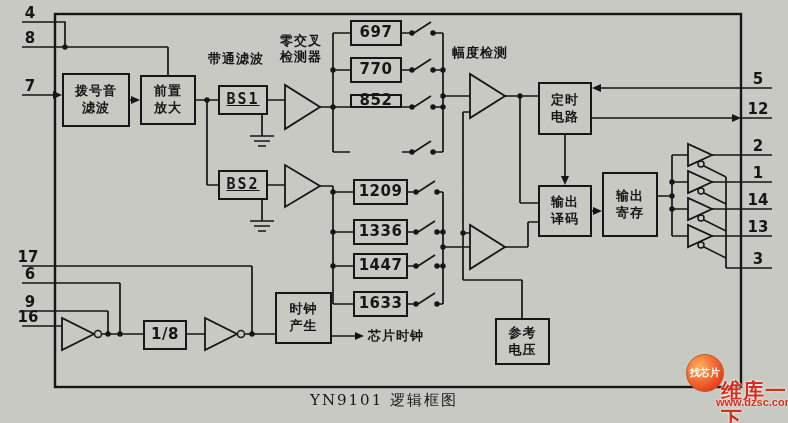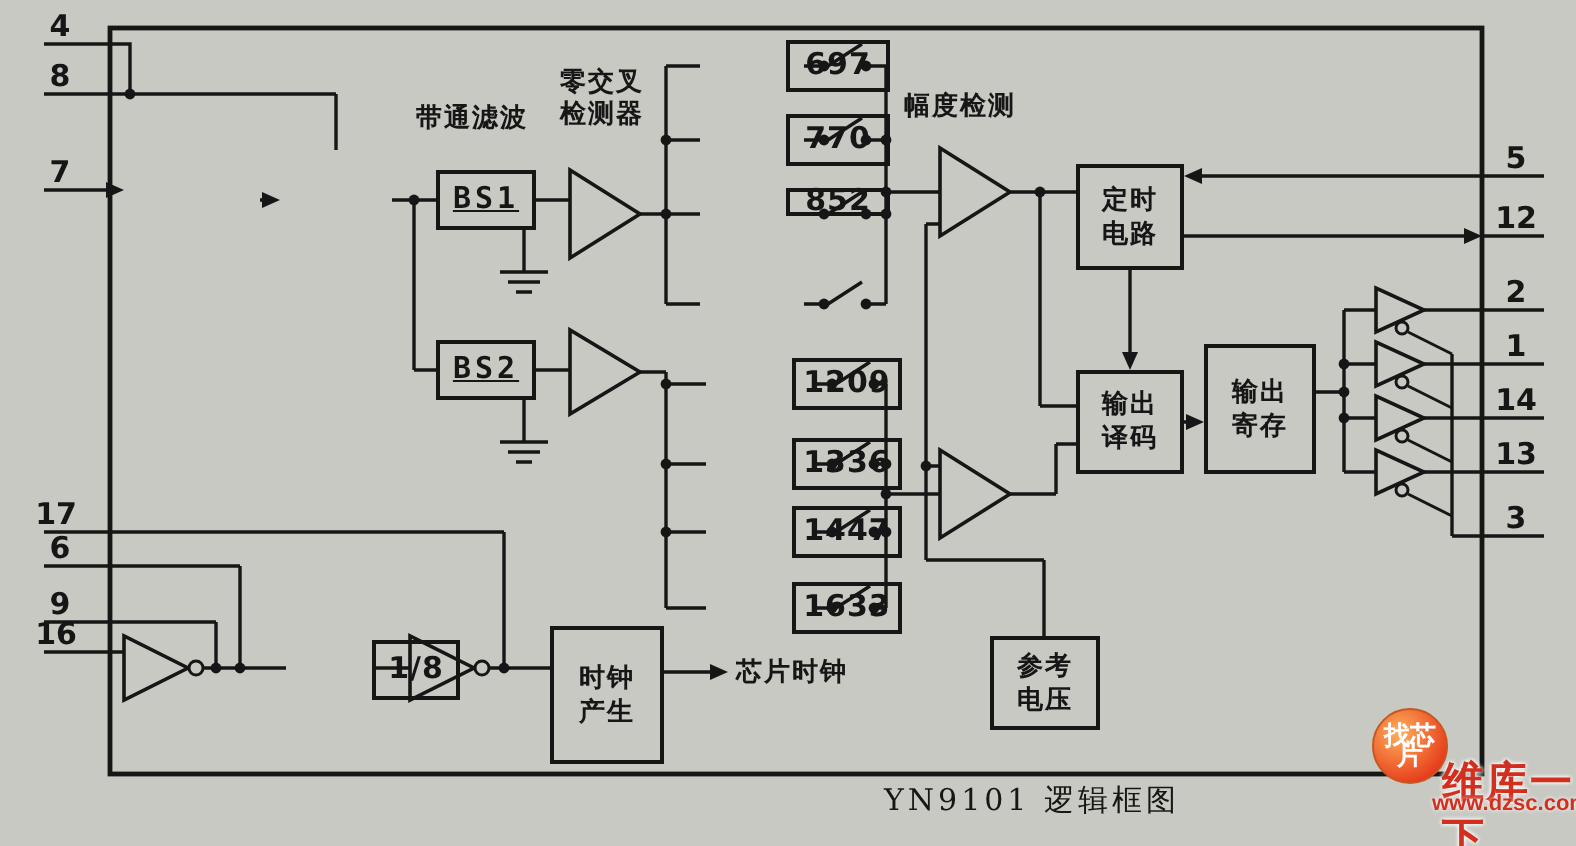--- a/index.html
+++ b/index.html
@@ -8,40 +8,40 @@
     background:#c9c9c4;color:#161616;
     font-family:"Liberation Sans","DejaVu Sans",sans-serif;
   }
   .stage svg{position:absolute;left:0;top:0;}
   .blk{
     position:absolute;box-sizing:border-box;border:2px solid #161616;
     display:flex;flex-direction:column;align-items:center;justify-content:center;
     font-weight:bold;font-size:13px;line-height:1.3;letter-spacing:1px;
     background:transparent;z-index:2;
   }
-  .freq{font-size:15px;letter-spacing:.5px;font-family:"DejaVu Sans",sans-serif;margin-left:43px;}
+  .freq{font-size:15px;letter-spacing:.5px;font-family:"DejaVu Sans",sans-serif;}
   .bs{font-size:15px;letter-spacing:2px;font-family:"DejaVu Sans Mono","DejaVu Sans",monospace;text-decoration:underline;}
   .lbl{
     position:absolute;font-weight:bold;font-size:13px;letter-spacing:1px;
     white-space:nowrap;line-height:16px;z-index:2;
   }
   .pin{
     position:absolute;font-weight:bold;font-size:15px;z-index:2;
     width:24px;text-align:center;font-family:"DejaVu Sans",sans-serif;
   }
   .title{
-    position:absolute;left:310px;top:391px;width:280px;text-align:right;
+    position:absolute;left:310px;top:391px;width:280px;text-align:left;
     font-size:15px;letter-spacing:2px;z-index:2;
     font-family:"DejaVu Serif","Liberation Serif",serif;
   }
   .wm-badge{
     position:absolute;left:686px;top:354px;width:36px;height:36px;border-radius:50%;
     background:radial-gradient(circle at 35% 32%,#ffb05a,#e8431f 72%,#b02a12);
     display:flex;align-items:center;justify-content:center;color:#fff;
-    font-size:13px;font-weight:bold;z-index:3;border:1px solid #c7581f;
+    font-size:10px;font-weight:bold;z-index:3;border:1px solid #c7581f;
     text-align:center;line-height:10px;
   }
   .wm-brand{
     position:absolute;left:721px;top:377px;color:#d32f1e;font-weight:bold;
     font-size:21px;letter-spacing:1px;z-index:3;text-shadow:0 0 2px #fff,0 0 2px #fff;
   }
   .wm-url{
     position:absolute;left:716px;top:396px;color:#d32f1e;font-weight:bold;
     font-size:11px;z-index:3;text-shadow:0 0 2px #fff;
   }
@@ -163,20 +163,28 @@
   <div class="pin" style="left:16px;top:308px">16</div>
 
   <div class="pin" style="left:746px;top:70px">5</div>
   <div class="pin" style="left:746px;top:100px">12</div>
   <div class="pin" style="left:746px;top:137px">2</div>
   <div class="pin" style="left:746px;top:164px">1</div>
   <div class="pin" style="left:746px;top:191px">14</div>
   <div class="pin" style="left:746px;top:218px">13</div>
   <div class="pin" style="left:746px;top:250px">3</div>
 
+  <div class="blk" style="left:62px;top:73px;width:68px;height:54px">
+    <span>拨号音</span>
+    <span>滤波</span>
+  </div>
+  <div class="blk" style="left:140px;top:75px;width:56px;height:50px">
+    <span>前置</span>
+    <span>放大</span>
+  </div>
   <div class="blk bs" style="left:218px;top:85px;width:50px;height:30px">
     <span>BS1</span>
   </div>
   <div class="blk bs" style="left:218px;top:170px;width:50px;height:30px">
     <span>BS2</span>
   </div>
 
   <div class="blk freq" style="left:350px;top:20px;width:52px;height:26px">
     <span>697</span>
     </div>
@@ -209,21 +217,21 @@
     <span>译码</span>
   </div>
   <div class="blk" style="left:602px;top:172px;width:56px;height:65px">
     <span>输出</span>
     <span>寄存</span>
   </div>
   <div class="blk" style="left:495px;top:318px;width:55px;height:47px">
     <span>参考</span>
     <span>电压</span>
   </div>
-  <div class="blk" style="left:275px;top:313px;width:57px;height:69px">
+  <div class="blk" style="left:275px;top:292px;width:57px;height:52px">
     <span>时钟</span>
     <span>产生</span>
   </div>
   <div class="blk freq" style="left:143px;top:320px;width:44px;height:30px">
     <span>1/8</span>
   </div>
 
   <div class="lbl" style="left:208px;top:51px">带通滤波</div>
   <div class="lbl" style="left:280px;top:33px">
     <div>零交叉</div>

